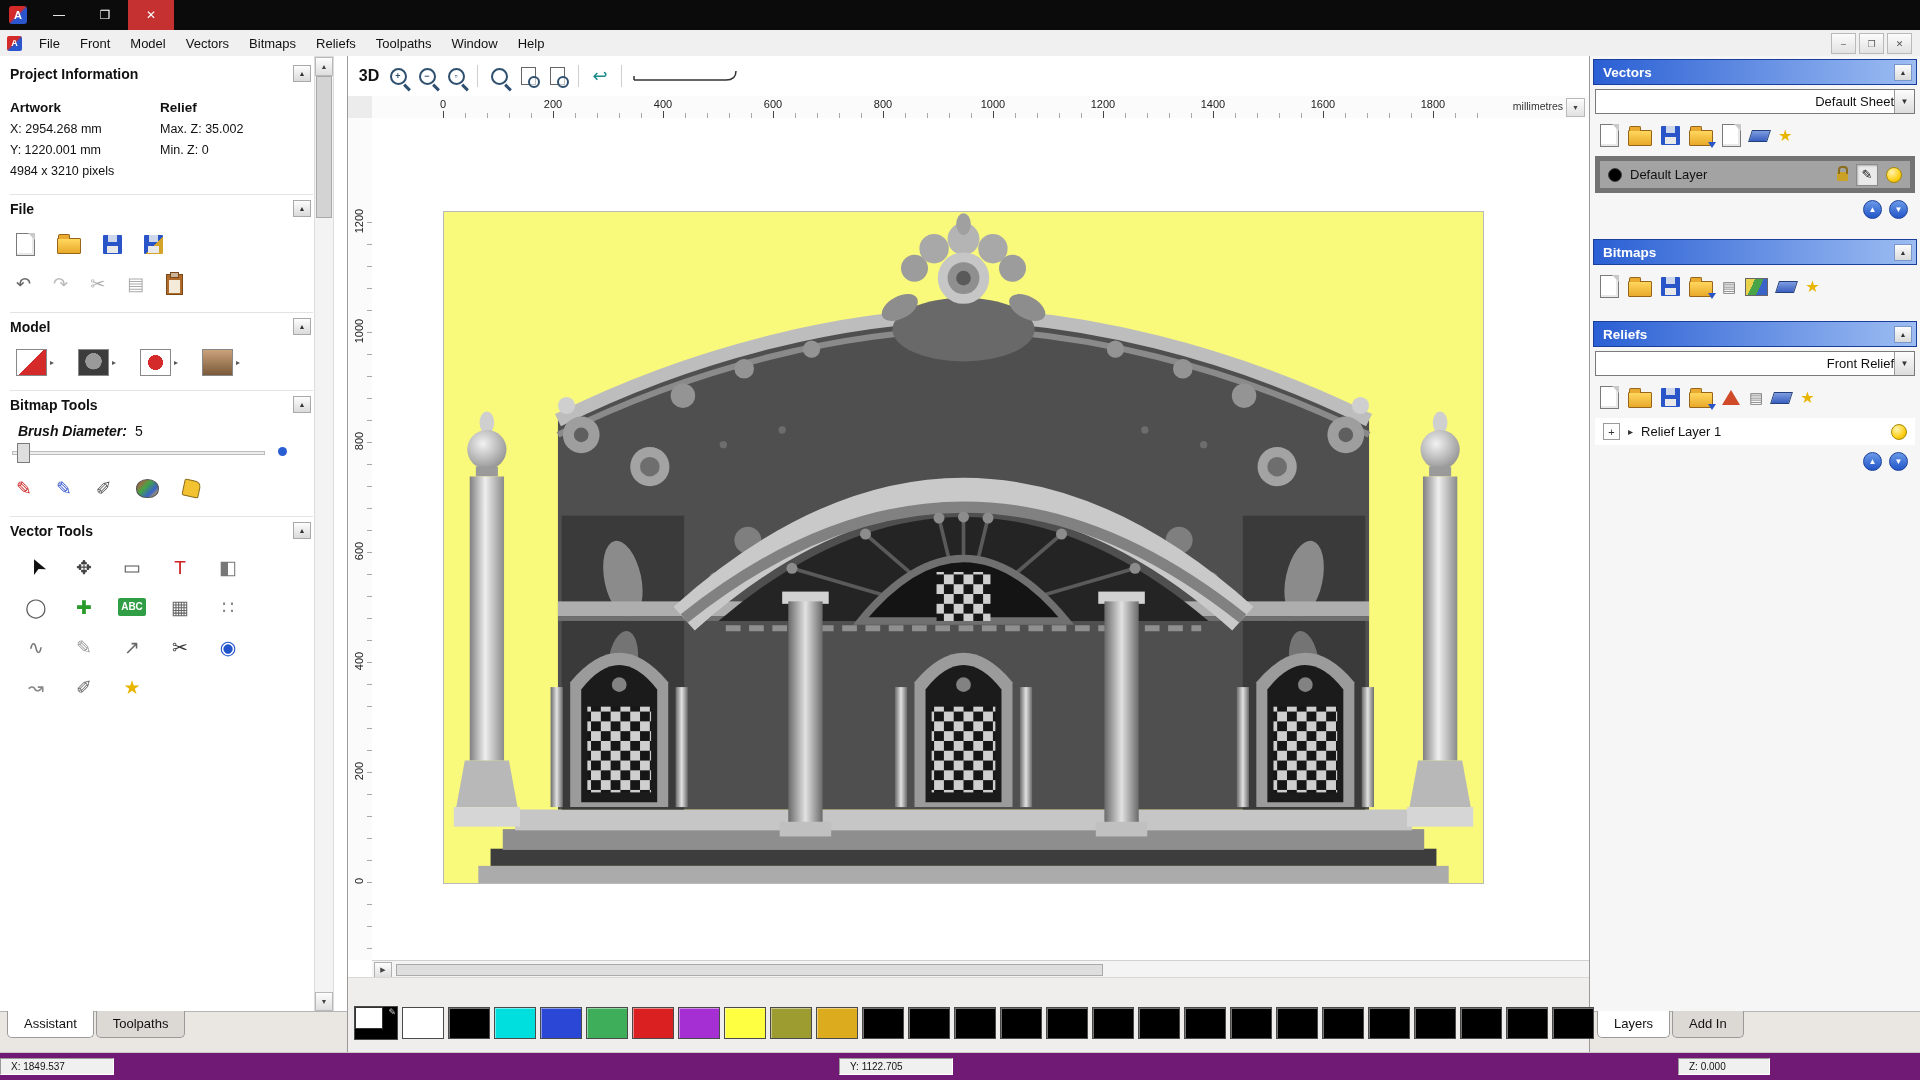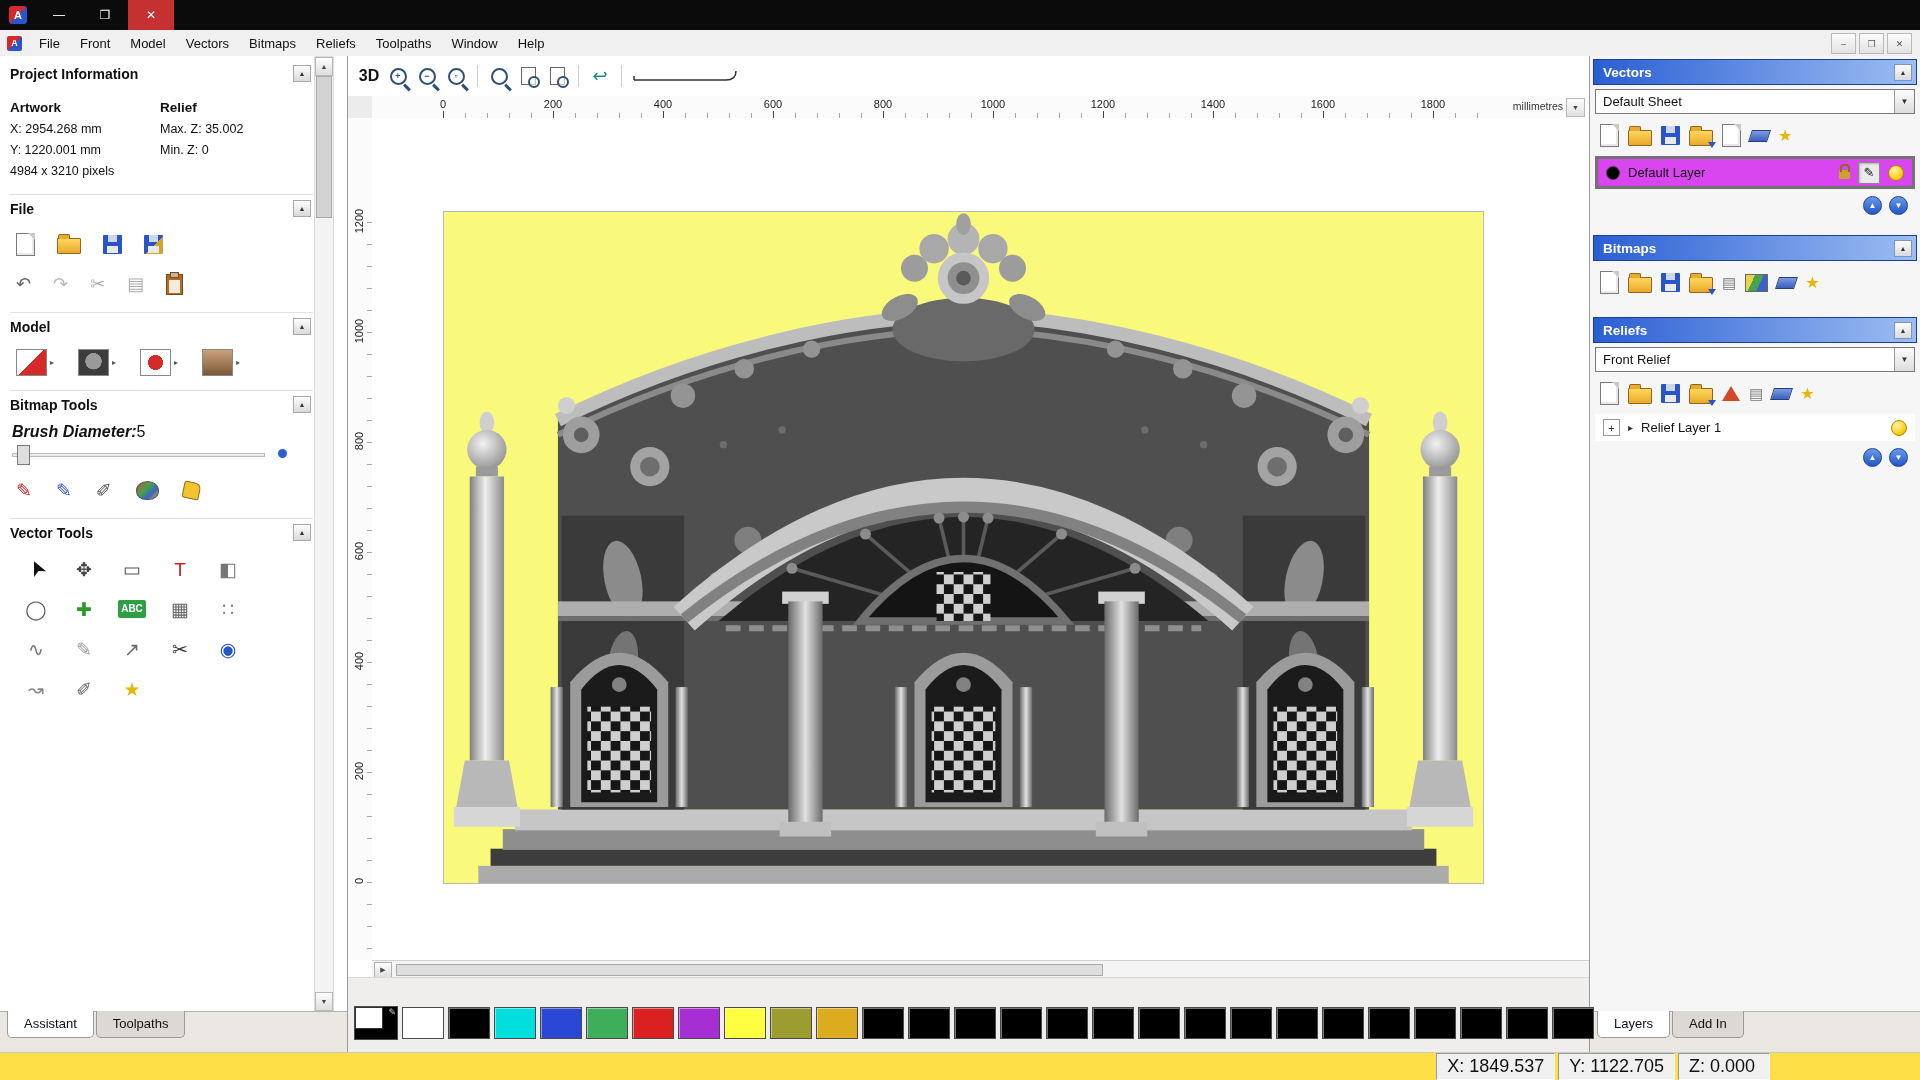--- a/index.html
+++ b/index.html
@@ -59,21 +59,21 @@
   .bulb{width:14px;height:14px;border-radius:50%;background:radial-gradient(circle at 35% 30%,#fff3b0,#ffd018 60%,#d8a800);border:1px solid #a88a00}
   .dot-black{width:12px;height:12px;border-radius:50%;background:#000;border:1px solid #444}
   .star-glyph{color:#e8b500;font-size:16px;line-height:1}
   .thumb{width:29px;height:25px;border:1px solid #888}
   .thumb.t1{background:linear-gradient(135deg,#fff 0 50%,#d42a2a 50%)}
   .thumb.t2{background:radial-gradient(circle at 50% 45%,#9a9a9a 0 40%,#3c3c3c 42%)}
   .thumb.t3{background:radial-gradient(circle at 50% 50%,#d42a2a 0 38%,#fff 40%)}
   .thumb.t4{background:linear-gradient(#caa27a,#7a5a3a)}
 
   
-  .brush-row{display:flex;align-items:baseline;margin:8px 0 0 2px;font-size:16px}
+  .brush-row{display:flex;gap:8px;align-items:baseline;margin:8px 0 0 8px;font-size:14px}
   .brush-label{font-weight:bold;font-style:italic}
   .slider-row{position:relative;height:22px;margin:2px 14px 0 2px}
   .slider-track{position:absolute;left:0;right:34px;top:10px;height:2px;background:#ececec;border:1px solid #bcbcbc}
   .slider-thumb{position:absolute;left:5px;top:2px;width:11px;height:18px;background:#dedede;border:1px solid #7a7a7a}
   .slider-dot{position:absolute;right:12px;top:6px;width:9px;height:9px;border-radius:50%;background:#2a5fd4}
   [data-name="palette-icon"]{width:21px;height:17px;border-radius:50% 50% 45% 45%;background:linear-gradient(135deg,#e04444,#44a344 40%,#3a62c8 70%,#f0c030);border:1px solid #555}
   [data-name="flood-fill-icon"]{width:15px;height:15px;background:#f2c230;border:1px solid #8a6d1d;transform:rotate(12deg);border-radius:2px 6px 2px 2px}
 
   
   .vt-grid{display:grid;grid-template-columns:repeat(5,48px);grid-auto-rows:40px;margin:6px 0 0 2px}
@@ -132,34 +132,34 @@
   .palette{position:absolute;left:354px;top:1006px;display:flex;gap:4px;z-index:6;align-items:center}
   .swatch{width:40px;height:30px;border:1px solid #4a4a4a;box-shadow:inset 1px 1px 0 rgba(255,255,255,.45)}
   .swatch-split{width:42px;height:32px;position:relative;border:1px solid #4a4a4a;background:#000}
   .swatch-split .fg{position:absolute;left:0;top:0;width:26px;height:20px;background:#fff;border:1px solid #333}
   .swatch-split .pen{position:absolute;right:1px;top:0;font-size:9px;color:#ddd}
 
   
   .right-panel{position:absolute;top:56px;right:0;width:330px;bottom:27px;background:#f6f6f6;border-left:1px solid #9a9a9a}
   .rp-header{height:24px;background:linear-gradient(90deg,#2a5fd4,#9dbdf2);color:#fff;font-weight:bold;font-size:13.5px;display:flex;align-items:center;justify-content:space-between;padding:0 4px 0 9px;border:1px solid #1a3f9a;margin:3px 3px 0 3px}
   .rp-header .roll-btn{border-color:#7a95c9}
-  .rp-select{margin:4px 5px 0;height:23px;background:#fff;border:1px solid #7a7a7a;display:flex;align-items:center;justify-content:space-between;padding-left:7px;font-size:13px}
+  .rp-select{margin:4px 5px 0;height:23px;background:#fff;border:1px solid #7a7a7a;display:flex;align-items:center;justify-content:flex-end;padding-left:7px;font-size:13px}
   .rp-select .arrow-box{width:19px;align-self:stretch;background:linear-gradient(#fdfdfd,#dcdcdc);border-left:1px solid #9a9a9a;display:flex;align-items:center;justify-content:center;font-size:8px;color:#333}
   .rp-tools{display:flex;align-items:center;gap:9px;padding:10px 6px 7px 10px}
   .rp-layer{height:27px;display:flex;align-items:center;gap:8px;padding:0 8px;background:#fff;margin:2px 5px;font-size:13px}
-  .rp-layer.selected{background:#d946ef;border:3px solid #737373}
+  .rp-layer.selected{background:#a3a3a3;border:5px solid #737373}
   .rp-layer .grow{flex:1}
   .pressed-box{width:20px;height:20px;border:1px solid #8a8a8a;background:#eaeaea;display:flex;align-items:center;justify-content:center;font-size:13px;box-shadow:inset 1px 1px 2px rgba(0,0,0,.25)}
   .rp-arrows{display:flex;justify-content:flex-end;gap:7px;padding:5px 12px 4px}
   .blue-round{width:17px;height:17px;border-radius:50%;background:linear-gradient(#6a9ae8,#2255c8);color:#fff;font-size:8px;display:flex;align-items:center;justify-content:center;border:1px solid #1a3f9a}
   .plus-box{width:15px;height:15px;border:1px solid #9a9a9a;background:#fdfdfd;font-size:11px;display:flex;align-items:center;justify-content:center;color:#333}
   .expand-arrow{font-size:10px;color:#333}
 
   
-  .statusbar{position:absolute;left:0;right:0;bottom:0;height:27px;background:#fde047;border-top:1px solid #cacaca;display:flex;align-items:center;justify-content:flex-end;padding-right:150px;gap:3px;font-size:18px}
+  .statusbar{position:absolute;left:0;right:0;bottom:0;height:27px;background:#701a75;border-top:1px solid #cacaca;display:flex;align-items:center;justify-content:space-between;padding-right:150px;gap:3px;font-size:10px}
   .sb-box{border:1px solid;border-color:#9a9a9a #ffffff #ffffff #9a9a9a;padding:2px 10px;min-width:92px;background:#f0f0f0}
 </style>
 </head>
 <body>
 
 <div id="app" data-name="artcam-window">
 
   <div class="titlebar" data-name="title-bar">
     <div class="app-logo" data-name="app-logo-icon">A</div>
     <div class="win-btn" data-name="minimize-button">—</div>

